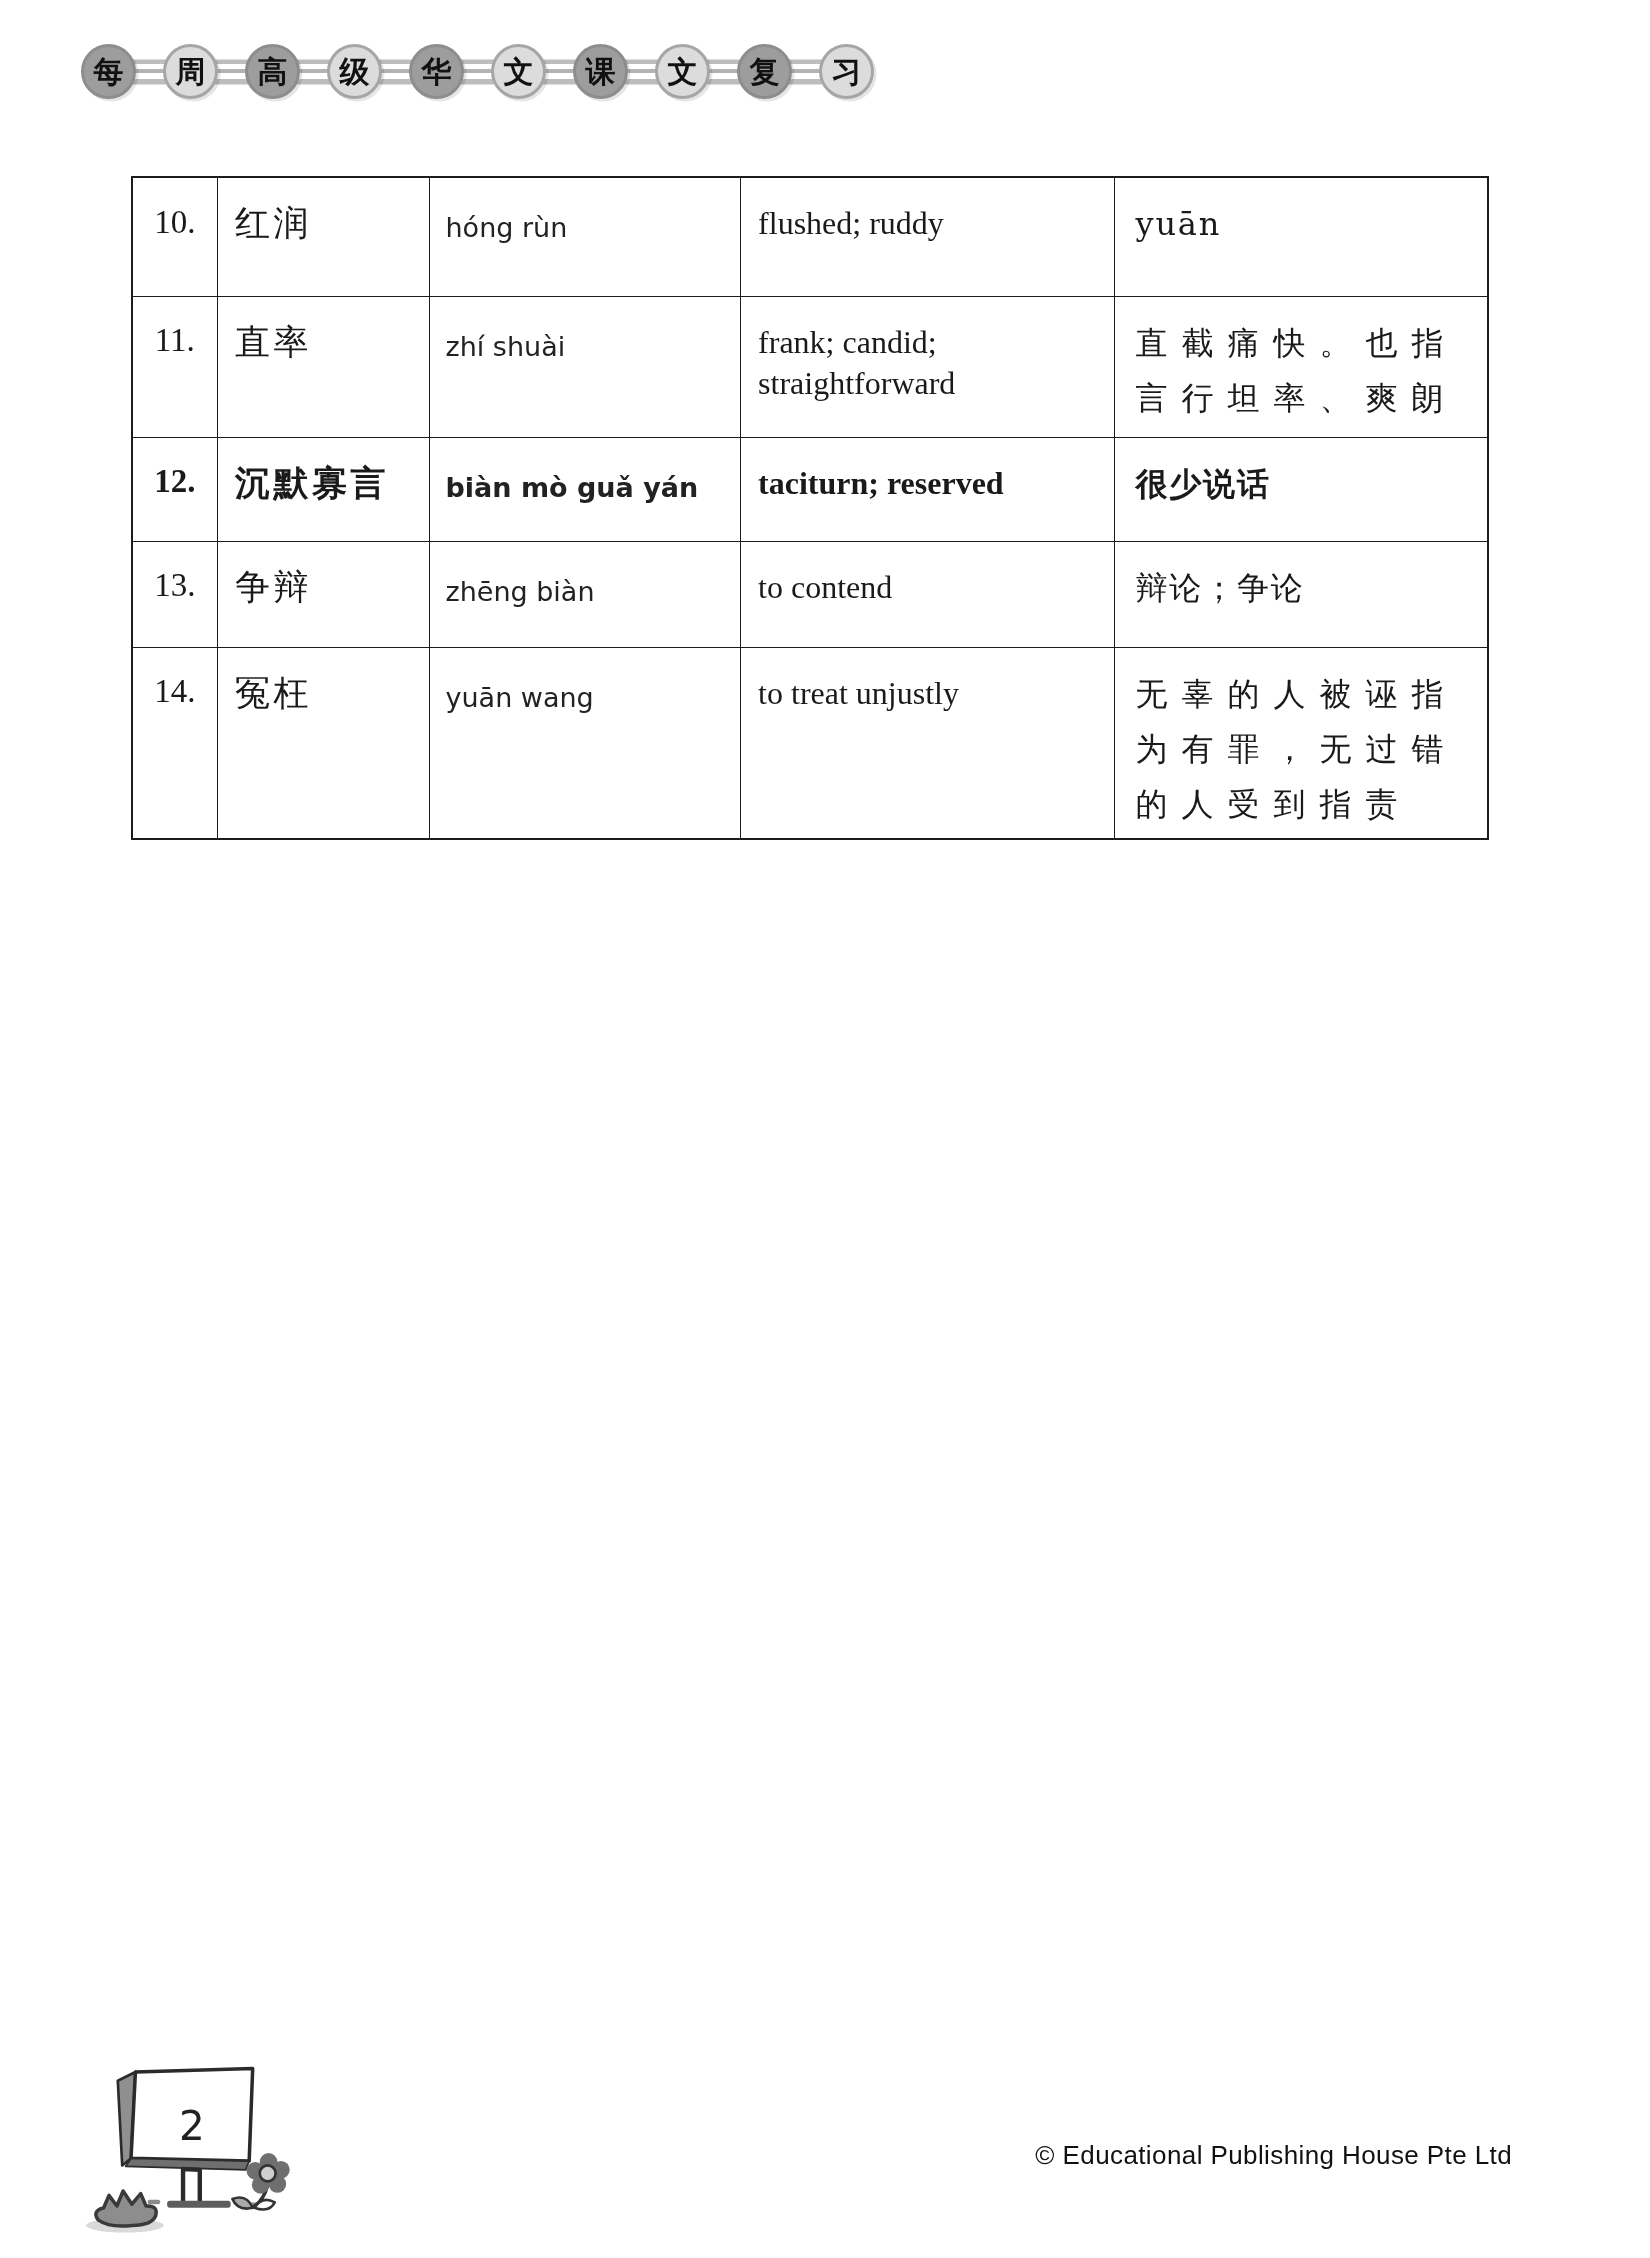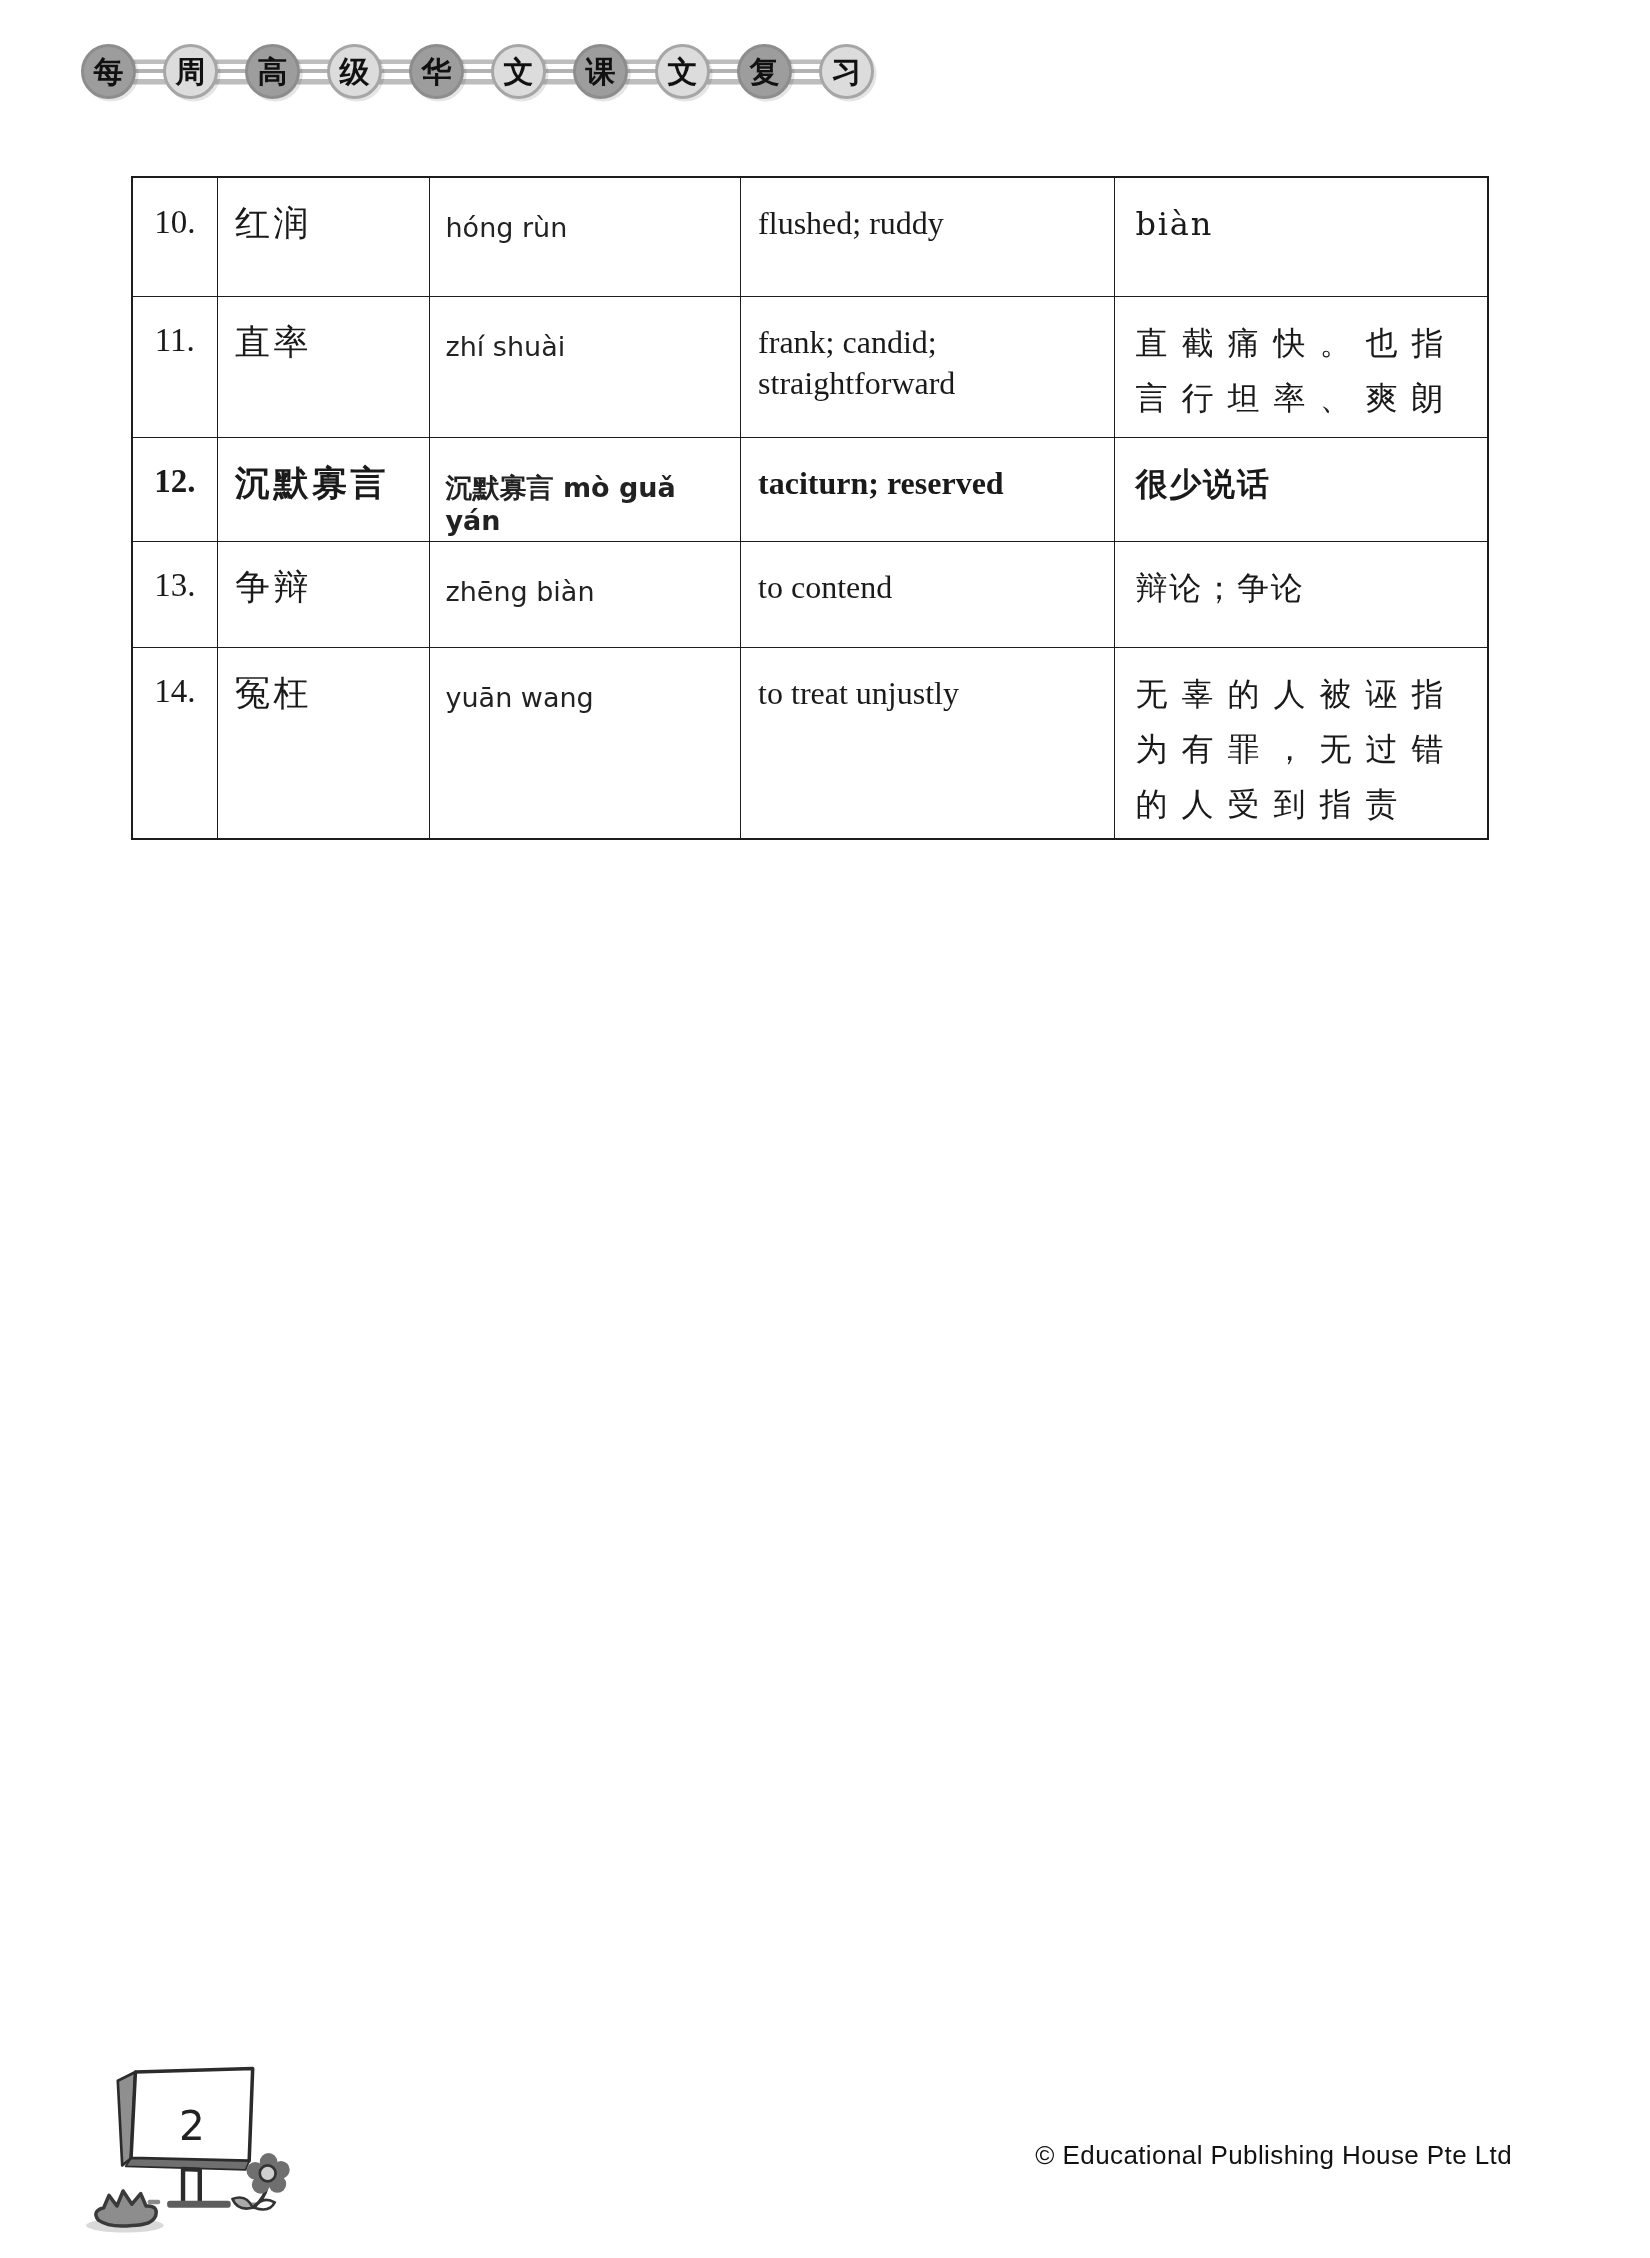--- a/index.html
+++ b/index.html
@@ -172,33 +172,33 @@
       <col class="c4">
       <col class="c5">
   </colgroup>
   <tbody>
 
   <tr>
         <td class="col-num">10.</td>
         <td class="col-word">红润</td>
         <td class="col-pinyin">hóng rùn</td>
         <td class="col-english">flushed; ruddy</td>
-        <td class="col-def">biàn</td>
+        <td class="col-def">yuān</td>
       </tr>
       <tr>
         <td class="col-num">11.</td>
         <td class="col-word">直率</td>
         <td class="col-pinyin">zhí shuài</td>
         <td class="col-english">frank; candid; straightforward</td>
         <td class="col-def def-spaced">直截痛快。也指言行坦率、爽朗</td>
       </tr>
       <tr>
         <td class="col-num">12.</td>
         <td class="col-word">沉默寡言</td>
-        <td class="col-pinyin">沉默寡言 mò guǎ yán</td>
+        <td class="col-pinyin">biàn mò guǎ yán</td>
         <td class="col-english">taciturn; reserved</td>
         <td class="col-def">很少说话</td>
       </tr>
       <tr>
         <td class="col-num">13.</td>
         <td class="col-word">争辩</td>
         <td class="col-pinyin">zhēng biàn</td>
         <td class="col-english">to contend</td>
         <td class="col-def">辩论；争论</td>
       </tr>

